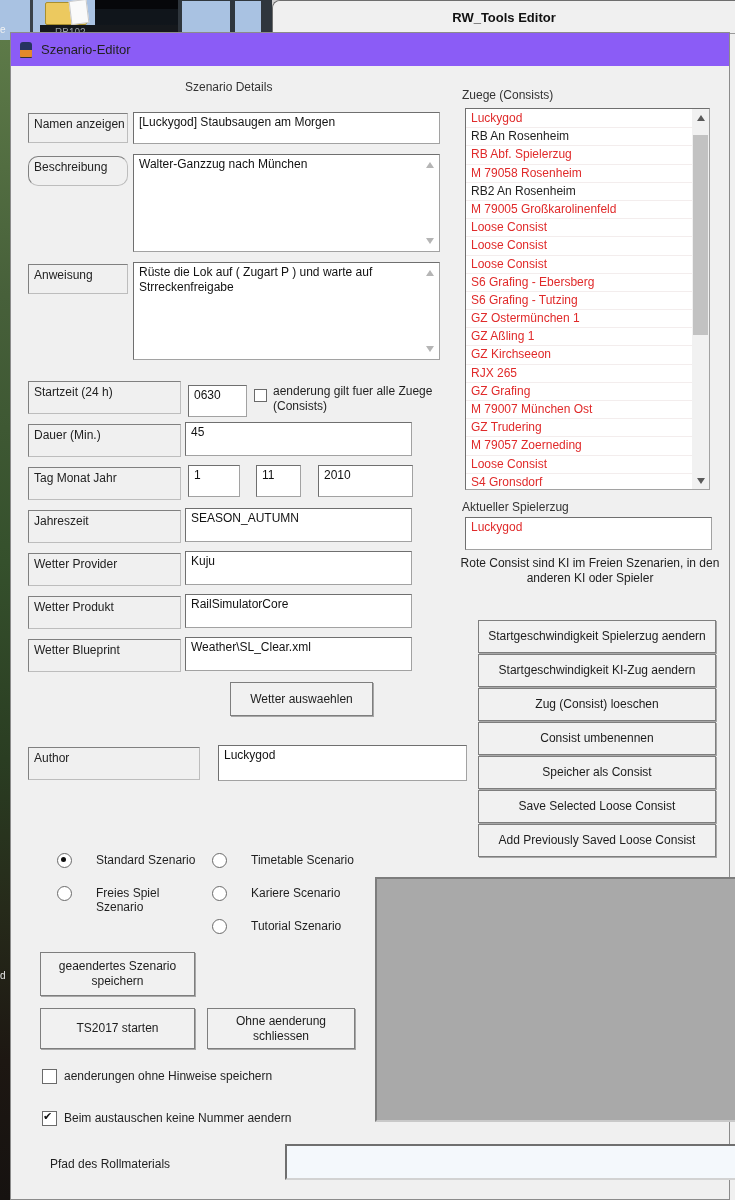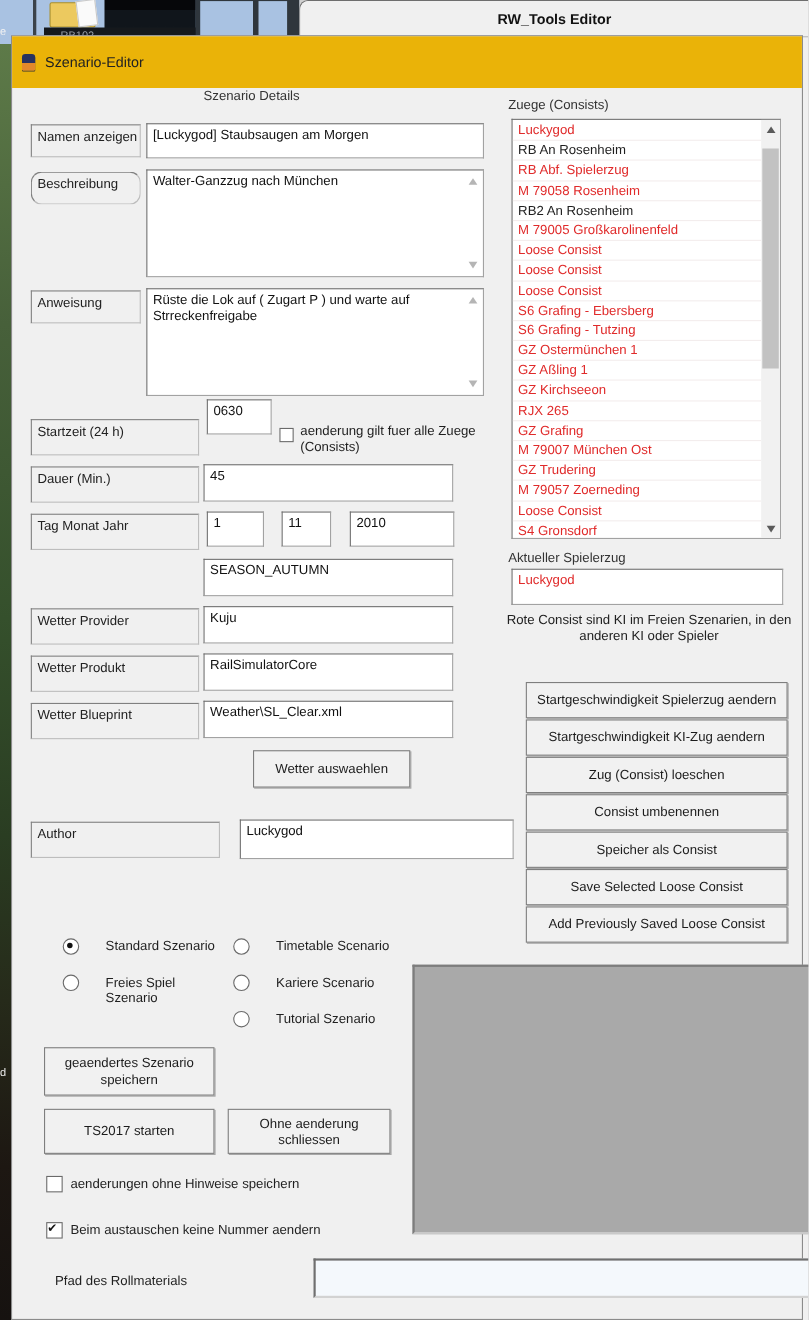--- a/index.html
+++ b/index.html
@@ -7,21 +7,21 @@
         font-family:"Liberation Sans",sans-serif;font-size:12px;color:#1f1f1f;
         background:#cfcfcf;}
   .abs{position:absolute;box-sizing:border-box;}
   
   .rw-win{background:#f0f0f0;border-left:1px solid #6e6e6e;border-top:1px solid #6e6e6e;
           border-radius:8px 0 0 0;}
   .rw-title{height:32px;border-bottom:1px solid #9a9a9a;display:flex;align-items:center;
             justify-content:center;font-weight:bold;font-size:13px;color:#111;
             border-radius:8px 0 0 0;background:#f0f0f0;}
   .sz-win{background:#f0f0f0;border:1px solid #8b8b8b;}
-  .sz-title{height:47px;background:#eab308;display:flex;align-items:center;gap:9px;
+  .sz-title{height:33px;background:#8b5cf6;display:flex;align-items:center;gap:9px;
             padding-left:9px;font-size:13px;color:#222;}
   .train-ico{width:12px;height:15px;border-radius:3px 3px 1px 1px;
              background:linear-gradient(180deg,#27335f 0 55%,#e2892b 55% 100%);
              box-shadow:0 1px 0 #333;}
   
   .hd{color:#333;}
   .flabel{background:#f0f0f0;border:1px solid;border-color:#808080 #bdbdbd #bdbdbd #808080;
           padding:3px 0 0 5px;color:#222;}
   .tinput{background:#fff;border:1px solid;border-color:#6f6f6f #a2a2a2 #a2a2a2 #6f6f6f;
           padding:2px 5px;color:#111;overflow:hidden;white-space:pre-wrap;line-height:15px;}
@@ -100,33 +100,34 @@
   <div class="abs tri-up" style="left:426px;top:162px;"></div>
   <div class="abs tri-down" style="left:426px;top:238px;"></div>
 
   <div class="abs flabel" style="left:28px;top:264px;width:100px;height:30px;">Anweisung</div>
   <div class="abs tinput" style="left:133px;top:262px;width:307px;height:98px;">Rüste die Lok auf ( Zugart P ) und warte auf
 Strreckenfreigabe</div>
   <div class="abs tri-up" style="left:426px;top:270px;"></div>
   <div class="abs tri-down" style="left:426px;top:346px;"></div>
 
   <div class="abs flabel" style="left:28px;top:381px;width:153px;height:33px;">Startzeit (24 h)</div>
-  <div class="abs tinput" style="left:188px;top:363px;width:59px;height:32px;">0630</div>
+  <div class="abs tinput" style="left:188px;top:385px;width:59px;height:32px;">0630</div>
   <span class="abs cbx" style="left:254px;top:389px;"></span>
   <div class="abs" style="left:273px;top:384px;width:190px;white-space:pre-line;line-height:15px;">aenderung gilt fuer alle Zuege
 (Consists)</div>
 
   <div class="abs flabel" style="left:28px;top:424px;width:153px;height:33px;">Dauer (Min.)</div>
   <div class="abs tinput" style="left:185px;top:422px;width:227px;height:34px;">45</div>
 
   <div class="abs flabel" style="left:28px;top:467px;width:153px;height:33px;">Tag Monat Jahr</div>
   <div class="abs tinput" style="left:188px;top:465px;width:52px;height:32px;">1</div>
   <div class="abs tinput" style="left:256px;top:465px;width:45px;height:32px;">11</div>
   <div class="abs tinput" style="left:318px;top:465px;width:95px;height:32px;">2010</div>
 
+  <div class="abs flabel" style="left:28px;top:510px;width:153px;height:33px;">Jahreszeit</div>
   <div class="abs tinput" style="left:185px;top:508px;width:227px;height:34px;">SEASON_AUTUMN</div>
 
   <div class="abs flabel" style="left:28px;top:553px;width:153px;height:33px;">Wetter Provider</div>
   <div class="abs tinput" style="left:185px;top:551px;width:227px;height:34px;">Kuju</div>
 
   <div class="abs flabel" style="left:28px;top:596px;width:153px;height:33px;">Wetter Produkt</div>
   <div class="abs tinput" style="left:185px;top:594px;width:227px;height:34px;">RailSimulatorCore</div>
 
   <div class="abs flabel" style="left:28px;top:639px;width:153px;height:33px;">Wetter Blueprint</div>
   <div class="abs tinput" style="left:185px;top:637px;width:227px;height:34px;">Weather\SL_Clear.xml</div>

